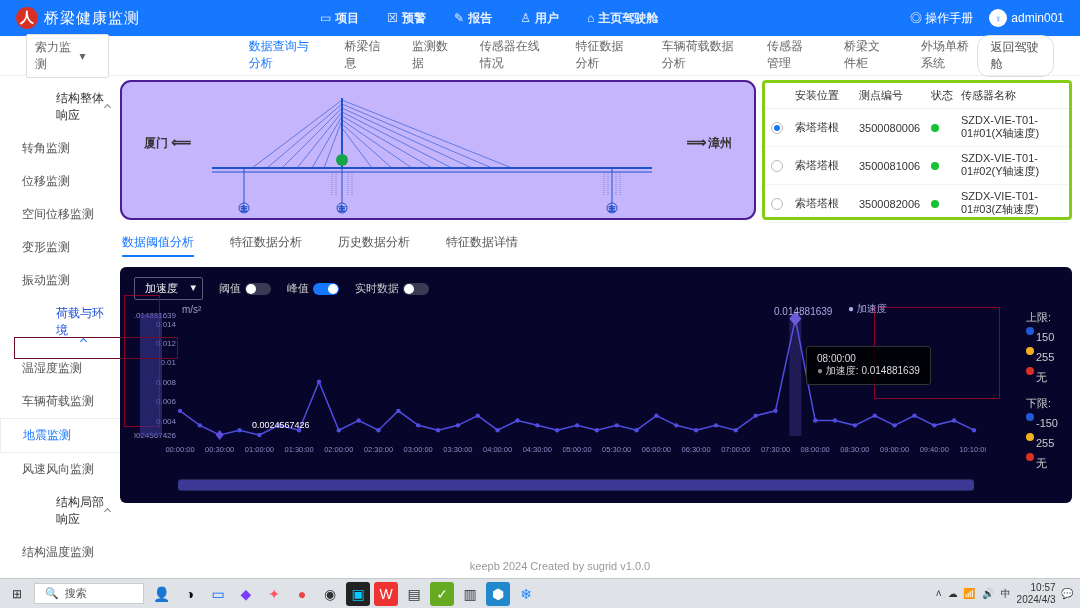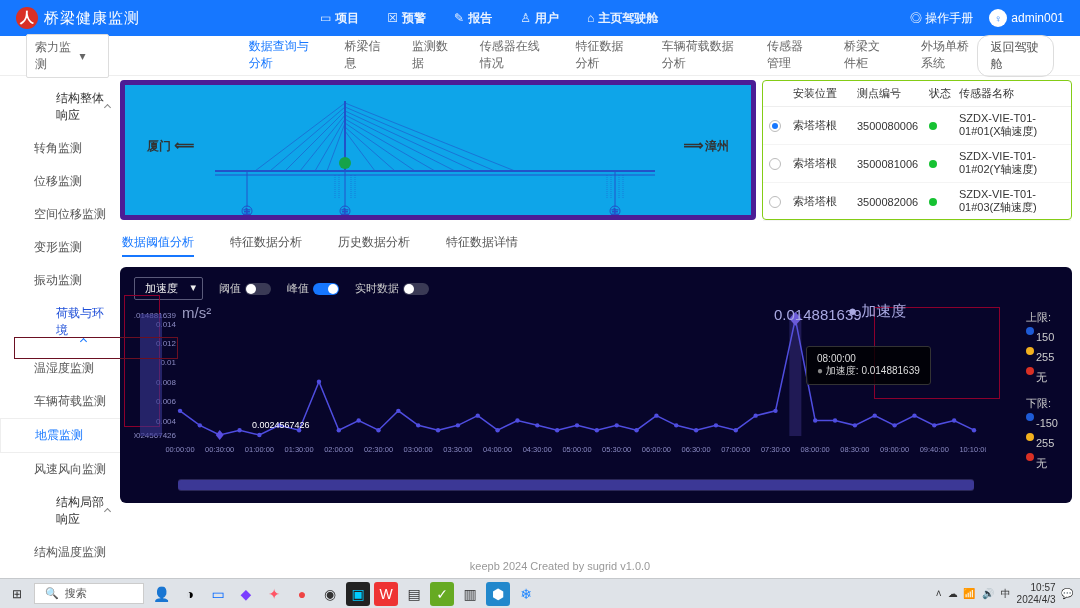--- a/index.html
+++ b/index.html
@@ -20,34 +20,34 @@
 .bridge-select { border:1px solid #ddd; background:#fff; padding:4px 22px 4px 8px; font-size:12px; color:#666; border-radius:2px; cursor:pointer; display:flex; align-items:center; gap:6px;}
 .tabs { display:flex; gap:30px; margin-left:140px; font-size:12px; color:#666;}
 .tabs span { padding:10px 0; cursor:pointer; }
 .tabs .active { color:#1677ff; border-bottom:2px solid #1677ff; }
 .back-btn { margin-left:auto; border:1px solid #ddd; padding:3px 12px; border-radius:12px; cursor:pointer; color:#555;}
 
 .body { display:flex; height:calc(608px - 36px - 40px - 22px - 30px); }
 .sidebar { width:120px; padding:6px 0; }
 .side-group { padding:8px 10px; cursor:pointer; color:#333; display:flex; justify-content:space-between; align-items:center; font-size:12px;margin-left:46px;}
 .side-group.parent { color:#1d4ed8;flex-direction:column;}
-.side-item { padding:8px 10px 8px 34px; cursor:pointer; color:#555; font-size:12px;}
+.side-item { padding:8px 10px 8px 22px; cursor:pointer; color:#555; font-size:12px;}
 .side-item.sel { color:#1677ff; border:1px solid #eee; border-right:none;}
 .caret { border:solid #888; border-width:0 1px 1px 0; display:inline-block; padding:2px; transform:rotate(-135deg);}
 .caret.blue{border-color:#1677ff;}
 
 .main { flex:1; padding:4px 8px 0 0; display:flex; flex-direction:column; gap:4px; }
 .row1 { display:flex; gap:6px; height:140px;}
-.bridge-box { flex:1; border:5px solid #4c1d95; border-radius:4px; position:relative; overflow:hidden; background:#0ea5e9;}
+.bridge-box { flex:1; border:2px solid #4c1d95; border-radius:11px; position:relative; overflow:hidden; background:#c4b5fd;}
 .bridge-label { position:absolute; font-weight:bold; color:#333;}
 .bridge-label.left{ left:22px; top:52px;}
 .bridge-label.right{ right:22px; top:52px;}
 .arrow { font-size:14px; letter-spacing:-2px;}
 .bridge-svg { position:absolute; left:90px; top:14px;}
-.sensor-table { width:310px; border:1px solid #84cc16; border-radius:4px; font-size:11px;}
+.sensor-table { width:310px; border:3px solid #84cc16; border-radius:4px; font-size:11px;}
 .st-head, .st-row { display:grid; grid-template-columns: 22px 62px 70px 28px 1fr; align-items:center; padding:5px 6px; gap:2px;}
 .st-head { border-bottom:1px solid #eee; font-weight:500; color:#333;}
 .st-row { border-bottom:1px solid #f4f4f4;}
 .radio { width:12px; height:12px; border:1px solid #bbb; border-radius:50%; display:inline-flex; align-items:center; justify-content:center;}
 .radio.checked::after{ content:""; width:6px; height:6px; border-radius:50%; background:#1677ff;}
 .dot { width:8px; height:8px; border-radius:50%; background:#16c232; display:inline-block;}
 
 .chart-tabs { display:flex; gap:36px; padding:6px 2px;}
 .chart-tabs span { cursor:pointer; color:#555; padding:4px 0;}
 .chart-tabs .active { color:#1677ff; border-bottom:2px solid #1677ff;}
@@ -56,21 +56,21 @@
 .chart-toolbar { display:flex; align-items:center; gap:16px; font-size:11px;}
 .pill { border:1px solid #5a5a7a; padding:3px 24px 3px 10px; border-radius:2px; cursor:pointer; color:#eee; position:relative;}
 .pill::after{content:"▾"; position:absolute; right:6px;}
 .toggle { display:flex; align-items:center; gap:4px;}
 .sw { width:26px; height:12px; border-radius:6px; background:#3a3a55; position:relative; cursor:pointer;}
 .sw.on{ background:#1677ff;}
 .sw::after{ content:""; position:absolute; width:10px; height:10px; border-radius:50%; background:#fff; top:1px; left:1px;}
 .sw.on::after{ left:15px;}
 .chart-area { position:relative; width:852px; height:150px; margin-top:8px;}
 .chart-area svg { position:absolute; inset:0;}
-.axis-label { position:absolute; font-size:15px; color:#9b9bc2;}
+.axis-label { position:absolute; font-size:10px; color:#9b9bc2;}
 .tooltip { position:absolute; background:#000c; border:1px solid #333; padding:6px 10px; font-size:10px; color:#ddd; border-radius:3px;}
 .tooltip .dotk{ color:#888;}
 .legend-right { position:absolute; right:14px; top:40px; font-size:11px; line-height:20px;}
 .legend-right .ld { display:flex; gap:2px;}
 .ld .cdot{ width:8px;height:8px;border-radius:50%;display:inline-block;}
 .highlight-box { position:absolute; border:1px solid #8c002c; pointer-events:none;}
 .hl1 { left:4px; top:28px; width:36px; height:132px;}
 .hl2 { position:absolute; border:1px solid #8c002c; width:126px; height:92px; left:754px; top:40px;}
 .scrollx { position:absolute; left:58px; right:98px; bottom:12px; height:12px; background:#2a2757; border-radius:3px;}
 .scrollx .bar { position:absolute; left:0; right:0; top:1px; bottom:1px; background:#3c3896; border-radius:3px;}

